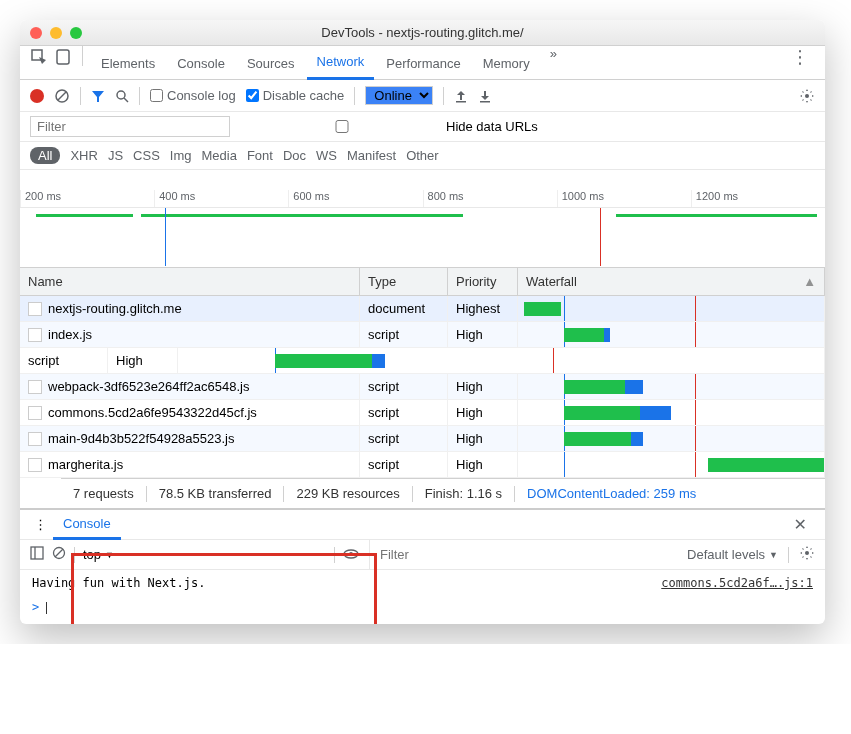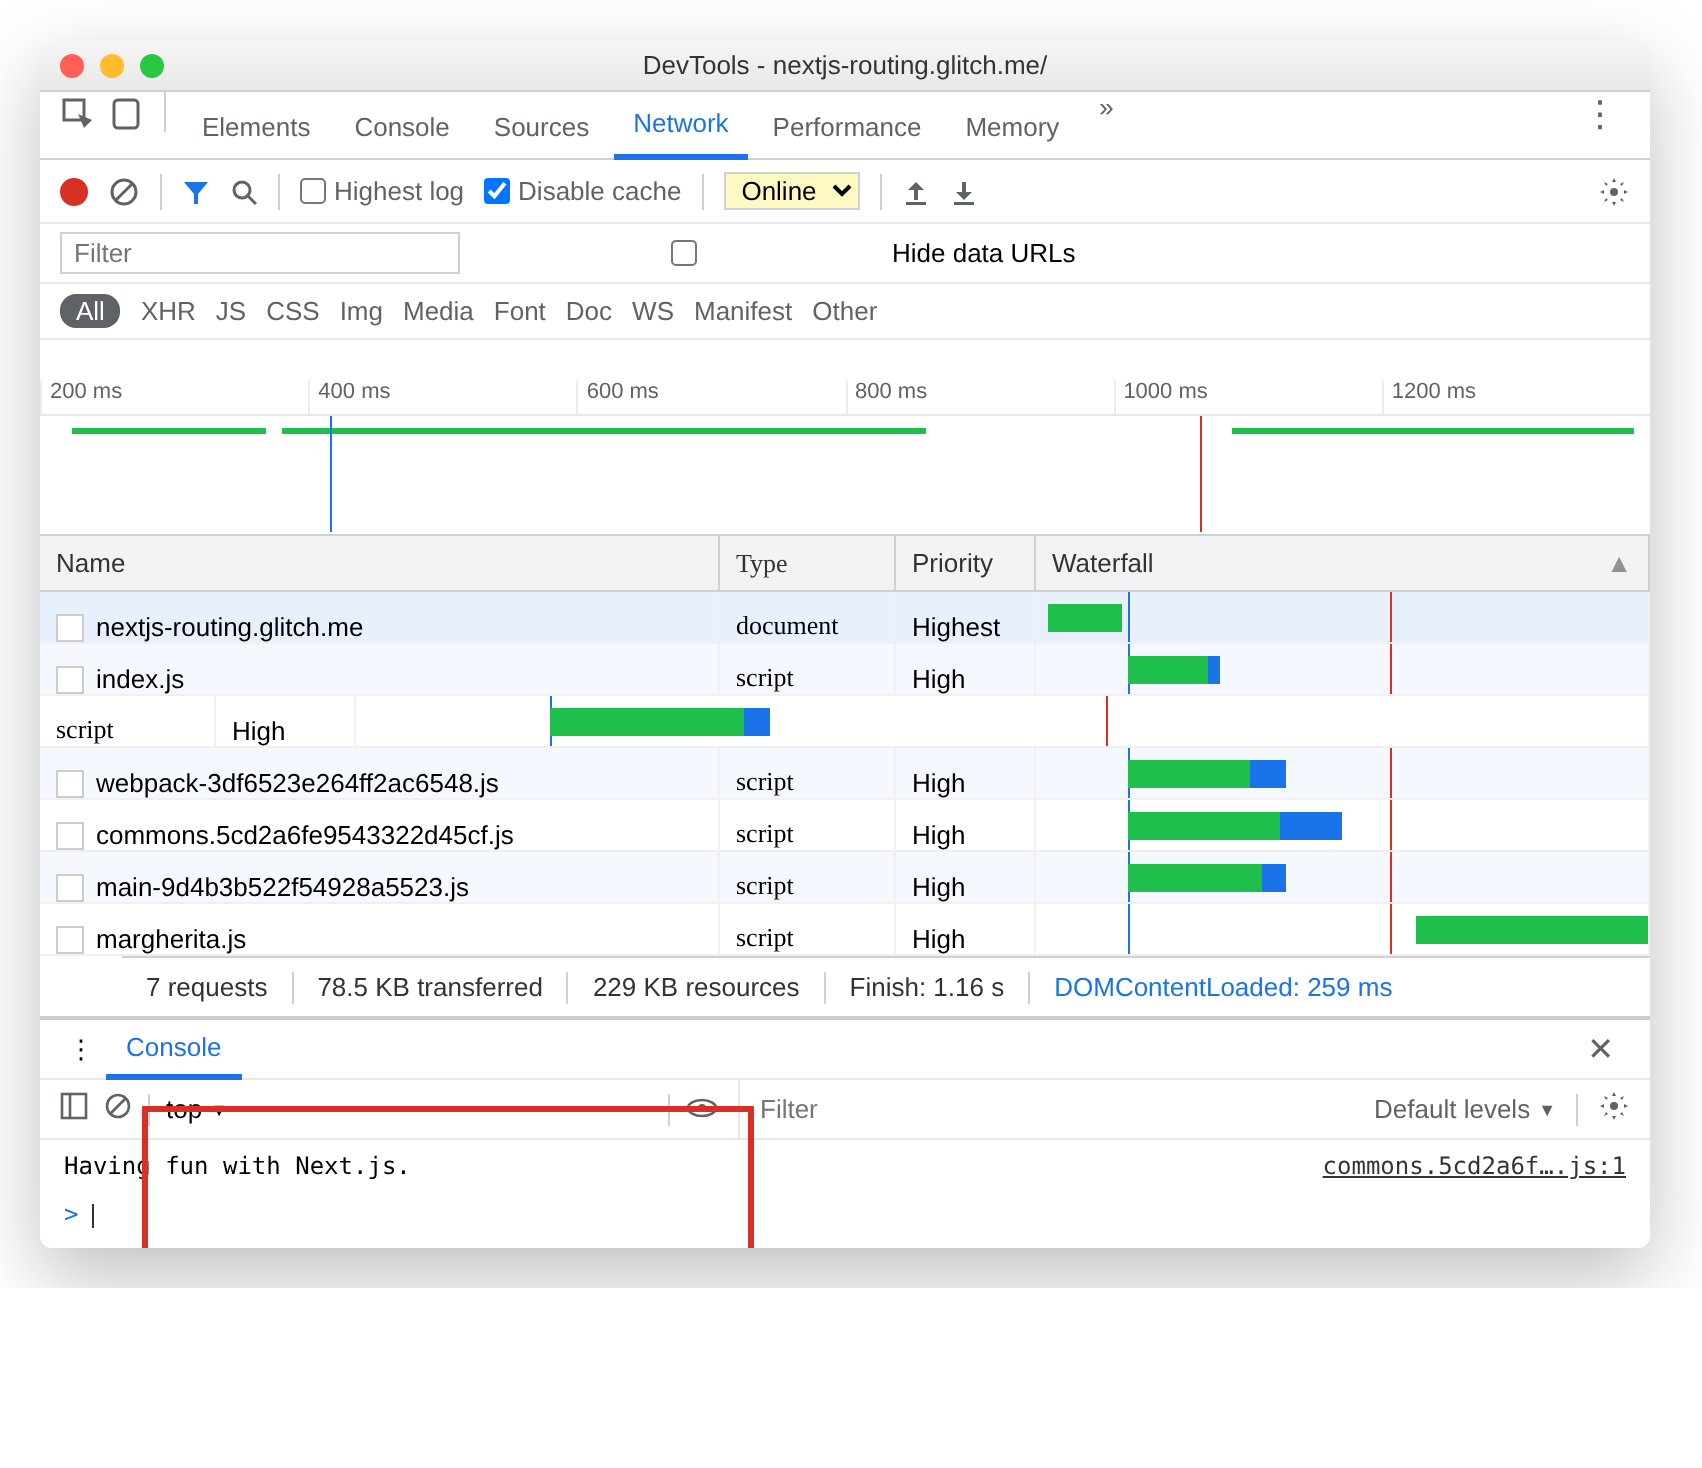--- a/index.html
+++ b/index.html
@@ -13,39 +13,39 @@
 .tabs .icon { width: 22px; height: 22px; display: flex; align-items: center; justify-content: center; }
 .tabs .sep { width: 1px; height: 20px; background: #d0d0d0; margin: 0 6px; }
 .tabs .tab { padding: 0 10px; height: 34px; display: flex; align-items: center; cursor: pointer; }
 .tabs .tab.active { color: #1a73e8; border-bottom: 3px solid #1a73e8; font-weight: 500; }
 .tabs .spacer { flex: 1; }
 .toolbar { display: flex; align-items: center; height: 32px; border-bottom: 1px solid #e8e8e8; gap: 10px; padding: 0 10px; color: #5f6368; }
 .toolbar .dot { width: 14px; height: 14px; border-radius: 50%; background: #d93025; }
 .toolbar .sep { width: 1px; height: 18px; background: #d0d0d0; }
 .toolbar svg { display: block; }
 .toolbar .check { display: flex; align-items: center; gap: 4px; font-size: 13px; }
-.toolbar select { border: 1px solid #d0d0d0; padding: 0 4px; background: #fef9c3; font-size: 13px; }
+.toolbar select { border: 1px solid #d0d0d0; padding: 0 4px; background: #3b82f6; font-size: 13px; }
 .filterbar { display: flex; align-items: center; height: 30px; border-bottom: 1px solid #e8e8e8; padding: 0 10px; gap: 12px; }
 .filterbar input { border: 1px solid #d0d0d0; padding: 2px 6px; width: 200px; font-size: 13px; }
 .typerow { display: flex; align-items: center; height: 28px; border-bottom: 1px solid #e8e8e8; padding: 0 10px; gap: 10px; font-size: 13px; color: #5f6368; }
 .typerow .pill { background: #5f6368; color: #fff; border-radius: 8px; padding: 1px 8px; }
 .timeline { border-bottom: 1px solid #d0d0d0; height: 78px; background: #fff; position: relative; }
 .ticks { display: flex; height: 18px; border-bottom: 1px solid #e8e8e8; font-size: 11px; color: #5f6368; margin-top: 20px; }
 .ticks div { flex: 1; border-left: 1px solid #eee; padding-left: 4px; }
 .overview { position: relative; height: 58px; }
 .overview .bar { position: absolute; height: 3px; top: 6px; }
 .overview .vline { position: absolute; top: 0; bottom: 0; width: 1px; }
 .netheader { display: flex; height: 28px; background: #f1f3f4; border-bottom: 1px solid #d0d0d0; font-size: 13px; color: #333; align-items: center; }
 .netheader > div { padding: 0 8px; border-right: 1px solid #d0d0d0; height: 100%; display: flex; align-items: center; }
 .col-name { width: 340px; }
-.col-type { width: 88px; font-family: Liberation Serif, serif; }
+.col-type { width: 88px; }
 .col-prio { width: 70px; }
 .col-wf { flex: 1; position: relative; }
 .netrow { display: flex; height: 26px; align-items: center; border-bottom: 1px solid #f0f0f0; font-size: 13px; }
-.netrow > div { padding: 0 8px; border-right: 1px solid #f0f0f0; height: 100%; display: flex; align-items: flex-end; }
+.netrow > div { padding: 0 8px; border-right: 1px solid #f0f0f0; height: 100%; display: flex; align-items: center; }
 .netrow:nth-child(odd) { background: #fff; }
 .netrow:nth-child(even) { background: #f5f9ff; }
 .netrow.sel { background: #e8f0fe; }
 .fileicon { width: 14px; height: 14px; border: 1px solid #ccc; margin-right: 6px; background: #fff; }
 .wfbar { position: absolute; height: 14px; top: 6px; }
 .wf-seg { position: absolute; height: 100%; }
 .summary { height: 30px; border-top: 1px solid #d0d0d0; display: flex; align-items: center; gap: 12px; padding: 0 12px; font-size: 13px; color: #333; margin-left: 41px; }
 .summary .sepv { width: 1px; height: 16px; background: #d0d0d0; }
 .summary .link { color: #1a73e8; }
 .drawer { border-top: 2px solid #ccc; }
@@ -114,21 +114,21 @@
       </span>
     <span>
         <svg width="14" height="14">
           <circle cx="6" cy="6" r="4" fill="none" stroke="#5f6368" stroke-width="1.5"></circle>
           <line x1="9" y1="9" x2="13" y2="13" stroke="#5f6368" stroke-width="1.5"></line>
         </svg>
       </span>
     <span class="sep"></span>
     <label class="check">
         <input type="checkbox" style="">
-        <span>Highest log</span>
+        <span>Console log</span>
       </label>
     <label class="check">
         <input type="checkbox" checked="" style="">
         <span>Disable cache</span>
       </label>
     <span class="sep"></span>
     <select><option>Online</option></select>
     <span class="sep"></span>
     <span>
         <svg width="14" height="14">

